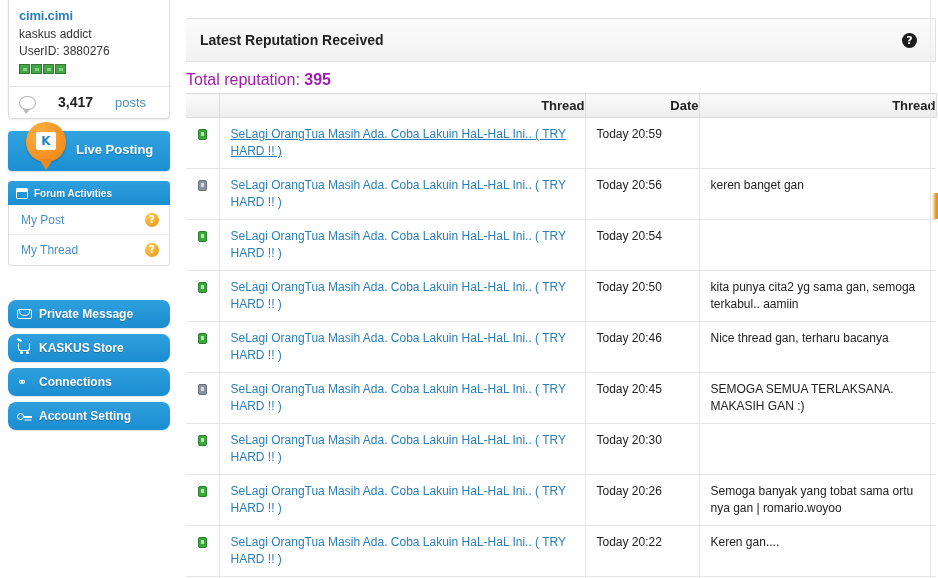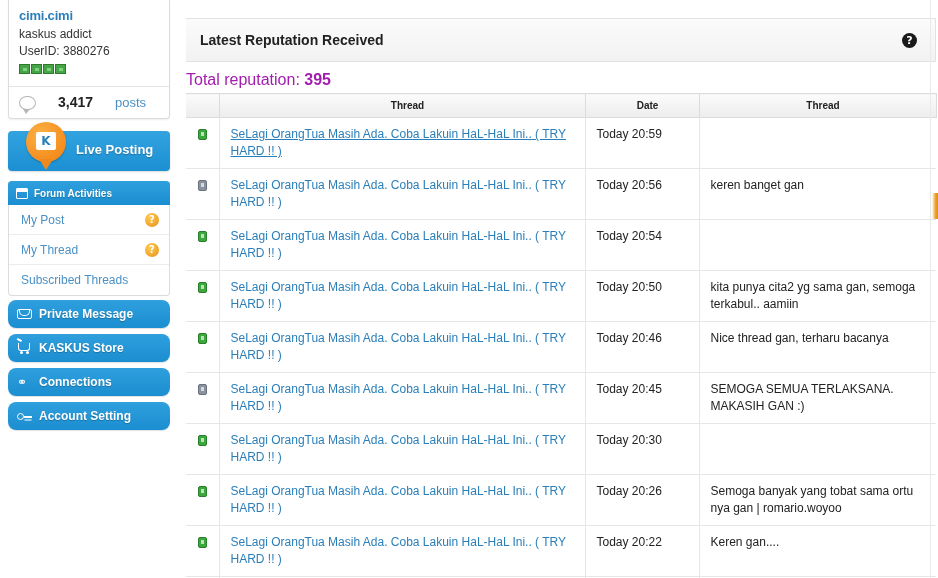--- a/index.html
+++ b/index.html
@@ -290,22 +290,22 @@
     position: absolute;
     left: 0; top: 93px;
     width: 750px;
     border-collapse: collapse;
     table-layout: fixed;
   }
   table.reptable th {
     background: linear-gradient(to bottom, #fbfbfb 0%, #ededed 100%);
     border: 1px solid #dcdcdc;
     border-left: none;
-    font-size: 10px; font-weight: bold; color: #222;
-    text-align: center;
+    font-size: 13px; font-weight: bold; color: #222;
+    text-align: right;
     height: 24px;
     padding: 0 0 0 11px;
   }
   table.reptable th.th-icon { padding: 0; border-right: 1px solid #dcdcdc; }
   table.reptable td {
     border-bottom: 1px solid #e6e6e6;
     border-right: 1px solid #e6e6e6;
     vertical-align: top;
     padding: 8px 0 8px 11px;
     font-size: 12px;
@@ -404,23 +404,20 @@
         <span class="ah-label">Forum Activities</span>
       </div>
       <div class="act-item">
         <span class="ai-label">My Post</span>
         <span class="help-dot">?</span>
       </div>
       <div class="act-item">
         <span class="ai-label">My Thread</span>
         <span class="help-dot">?</span>
       </div>
-      <div class="act-item">
-        <span class="ai-label">Subscribed Threads</span>
-      </div>
     </div>
 
     <div class="nav-btn" style="top:300px;">
       <span class="nb-icon">
           <span class="ic-envelope"></span>
         </span>
       <span class="nb-label">Private Message</span>
     </div>
     <div class="nav-btn" style="top:334px;">
       <span class="nb-icon">

